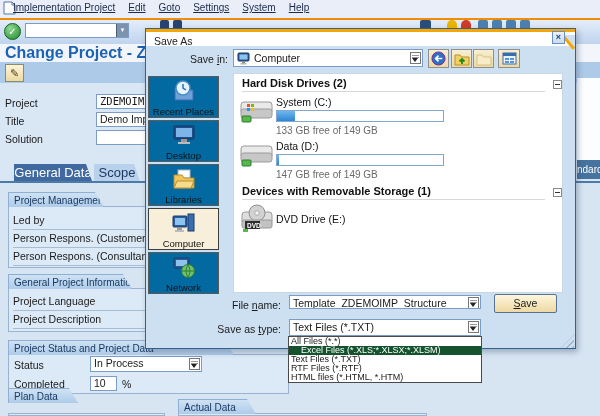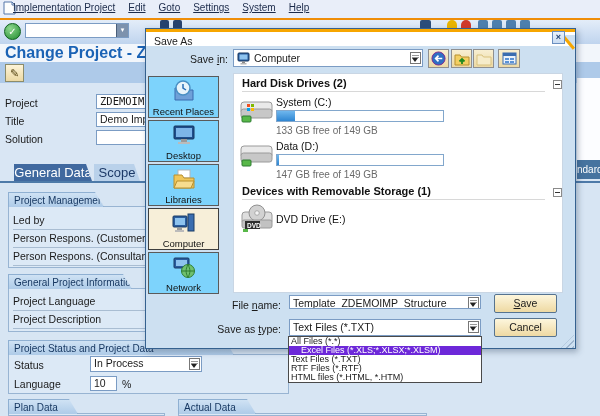--- a/index.html
+++ b/index.html
@@ -59,21 +59,21 @@
   .dlg-titlebar{position:absolute;left:0;top:0;width:100%;height:17px;background:#fff;border-top:3px solid #f7a600;box-sizing:border-box;}
   .dlg-title{position:absolute;left:8px;top:3px;font-size:10.5px;color:#222;}
   .fold{position:absolute;right:0;top:3px;width:0;height:0;border-top:14px solid #cde0f1;border-left:12px solid transparent;}
   .folddiag{position:absolute;right:-3px;top:7px;width:22px;height:2.5px;background:#f7a600;transform:rotate(50deg);}
   .closebtn{position:absolute;left:406px;top:2px;width:13px;height:13px;background:linear-gradient(#eaf2fb,#c9dcf2);
     border:1px solid #6a8fc0;box-sizing:border-box;color:#1d3f73;font-size:9px;font-weight:bold;line-height:11px;text-align:center;z-index:3;}
   .dlabel{font-size:10.5px;color:#1a1a1a;text-align:right;white-space:nowrap;}
 
   .navbtn{width:21px;height:19px;background:linear-gradient(#f8efd2,#ecd9a4);border:1px solid #8f8f8f;box-sizing:border-box;
     display:flex;align-items:center;justify-content:center;}
-  .sidebtn{left:2px;width:71px;height:42px;background:#7dd3fc;border:1px solid #5a5a5a;box-sizing:border-box;text-align:center;}
+  .sidebtn{left:2px;width:71px;height:42px;background:#0369a1;border:1px solid #5a5a5a;box-sizing:border-box;text-align:center;}
   .sidebtn.selected{background:#f7efd9;border-color:#3e3e3e;}
   .sidebtn .lbl{font-size:9.5px;color:#111;display:block;margin-top:1px;white-space:nowrap;}
 
   .filelist{left:87px;top:44px;width:330px;height:220px;background:#fff;border:1px solid #c9d6e4;box-sizing:border-box;}
   .listhdr{position:absolute;left:8px;font-size:11px;font-weight:bold;color:#111;white-space:nowrap;}
   .rule{position:absolute;left:8px;width:303px;height:1px;background:#d8d8d8;}
   .collapse{position:absolute;left:319px;width:9px;height:9px;background:#fff;border:1px solid #8a8a8a;box-sizing:border-box;}
   .collapse i{position:absolute;left:1px;right:1px;top:3px;height:1px;background:#333;}
   .drivename{position:absolute;left:42px;font-size:10.5px;color:#111;white-space:nowrap;}
   .capbar{position:absolute;left:42px;width:168px;height:12px;background:#fff;border:1px solid #82a7cc;box-sizing:border-box;}
@@ -81,21 +81,21 @@
   .freetext{position:absolute;left:42px;font-size:10px;color:#6a6a6a;white-space:nowrap;}
 
   .pushbtn{position:absolute;left:348px;width:63px;height:19px;background:linear-gradient(#fdf6dd,#eed9a2);
     border:1px solid #56738f;border-radius:2px;box-sizing:border-box;text-align:center;font-size:10.5px;line-height:17px;color:#1a1a1a;}
   .grip{position:absolute;left:415px;top:306px;width:13px;height:13px;
     background:repeating-linear-gradient(315deg,#9fb6cf 0 1.5px,transparent 1.5px 4.5px);
     clip-path:polygon(100% 0,100% 100%,0 100%);}
 
   .ddlist{left:288px;top:336px;width:194px;background:#fff;border:1px solid #4a4a4a;box-sizing:border-box;z-index:30;}
   .ddopt{font-size:9px;line-height:9px;height:9px;padding-left:2px;color:#1a1a1a;white-space:nowrap;overflow:hidden;}
-  .ddopt.sel{background:#6d28d9;color:#fff;padding-left:12px;}
+  .ddopt.sel{background:#14532d;color:#fff;padding-left:12px;}
   u{text-decoration:underline;}
 </style>
 </head>
 <body>
 
 <div id="screen">
 
   <div class="abs menubar">
     <svg class="abs" style="left:3px;top:1px" width="13" height="14" viewBox="0 0 13 14">
       <path d="M1 1h8l3 3v9H1z" fill="#fdfdfd" stroke="#5577aa"></path>
@@ -163,28 +163,28 @@
   <div class="abs rowu" style="left:13px;top:293px;width:132px">Project Language</div>
   <div class="abs rowu" style="left:13px;top:311px;width:132px">Project Description</div>
 
   <div class="abs secbox" style="left:8px;top:354px;width:281px;height:40px"></div>
   <div class="abs sechdr" style="left:8px;top:340px;width:226px">Project Status and Project Data</div>
   <div class="abs flabel" style="left:14px;top:359px">Status</div>
   <div class="abs fld" style="left:90px;top:356px;width:112px;height:16px">
     <span class="v">In Process</span>
     <span class="sapdd"></span>
     </div>
-  <div class="abs flabel" style="left:14px;top:378px">Language</div>
+  <div class="abs flabel" style="left:14px;top:378px">Completed</div>
   <div class="abs fld" style="left:90px;top:376px;width:27px;height:15px;text-align:right">
     <span class="v" style="padding-right:18px">10</span>
     </div>
   <div class="abs flabel" style="left:122px;top:378px">%</div>
 
   <div class="abs secbox" style="left:8px;top:413px;width:157px;height:3px"></div>
-  <div class="abs sechdr" style="left:8px;top:399px;width:70px">Plan Data</div>
+  <div class="abs sechdr" style="left:8px;top:388px;width:70px">Plan Data</div>
   <div class="abs secbox" style="left:178px;top:413px;width:249px;height:3px"></div>
   <div class="abs sechdr" style="left:178px;top:399px;width:78px">Actual Data</div>
 
   <div class="abs rightwhite"></div>
   <div class="abs ndard">ndard</div>
 
   <div class="abs dialog dots">
     <div class="dlg-titlebar">
       <span class="dlg-title">Save As</span>
       <span class="fold"></span>
@@ -341,21 +341,20 @@
       <u>S</u><span>ave</span>
     </div>
 
     <div class="abs dlabel" style="left:45px;top:294px;width:90px">
       <span>Save as </span><u>t</u><span>ype:</span>
     </div>
     <div class="abs fld" style="left:143px;top:290px;width:192px;height:17px">
       <span class="v" style="line-height:15px">Text Files (*.TXT)</span>
       <span class="sapdd" style="top:1px"></span>
     </div>
-    <div class="pushbtn" style="top:289px">Cancel</div>
 
     <div class="grip"></div>
   </div>
 
   <div class="abs ddlist">
     <div class="ddopt">All Files (*.*)</div>
     <div class="ddopt sel">Excel Files (*.XLS;*.XLSX;*.XLSM)</div>
     <div class="ddopt">Text Files (*.TXT)</div>
     <div class="ddopt">RTF Files (*.RTF)</div>
     <div class="ddopt">HTML files (*.HTML, *.HTM)</div>

